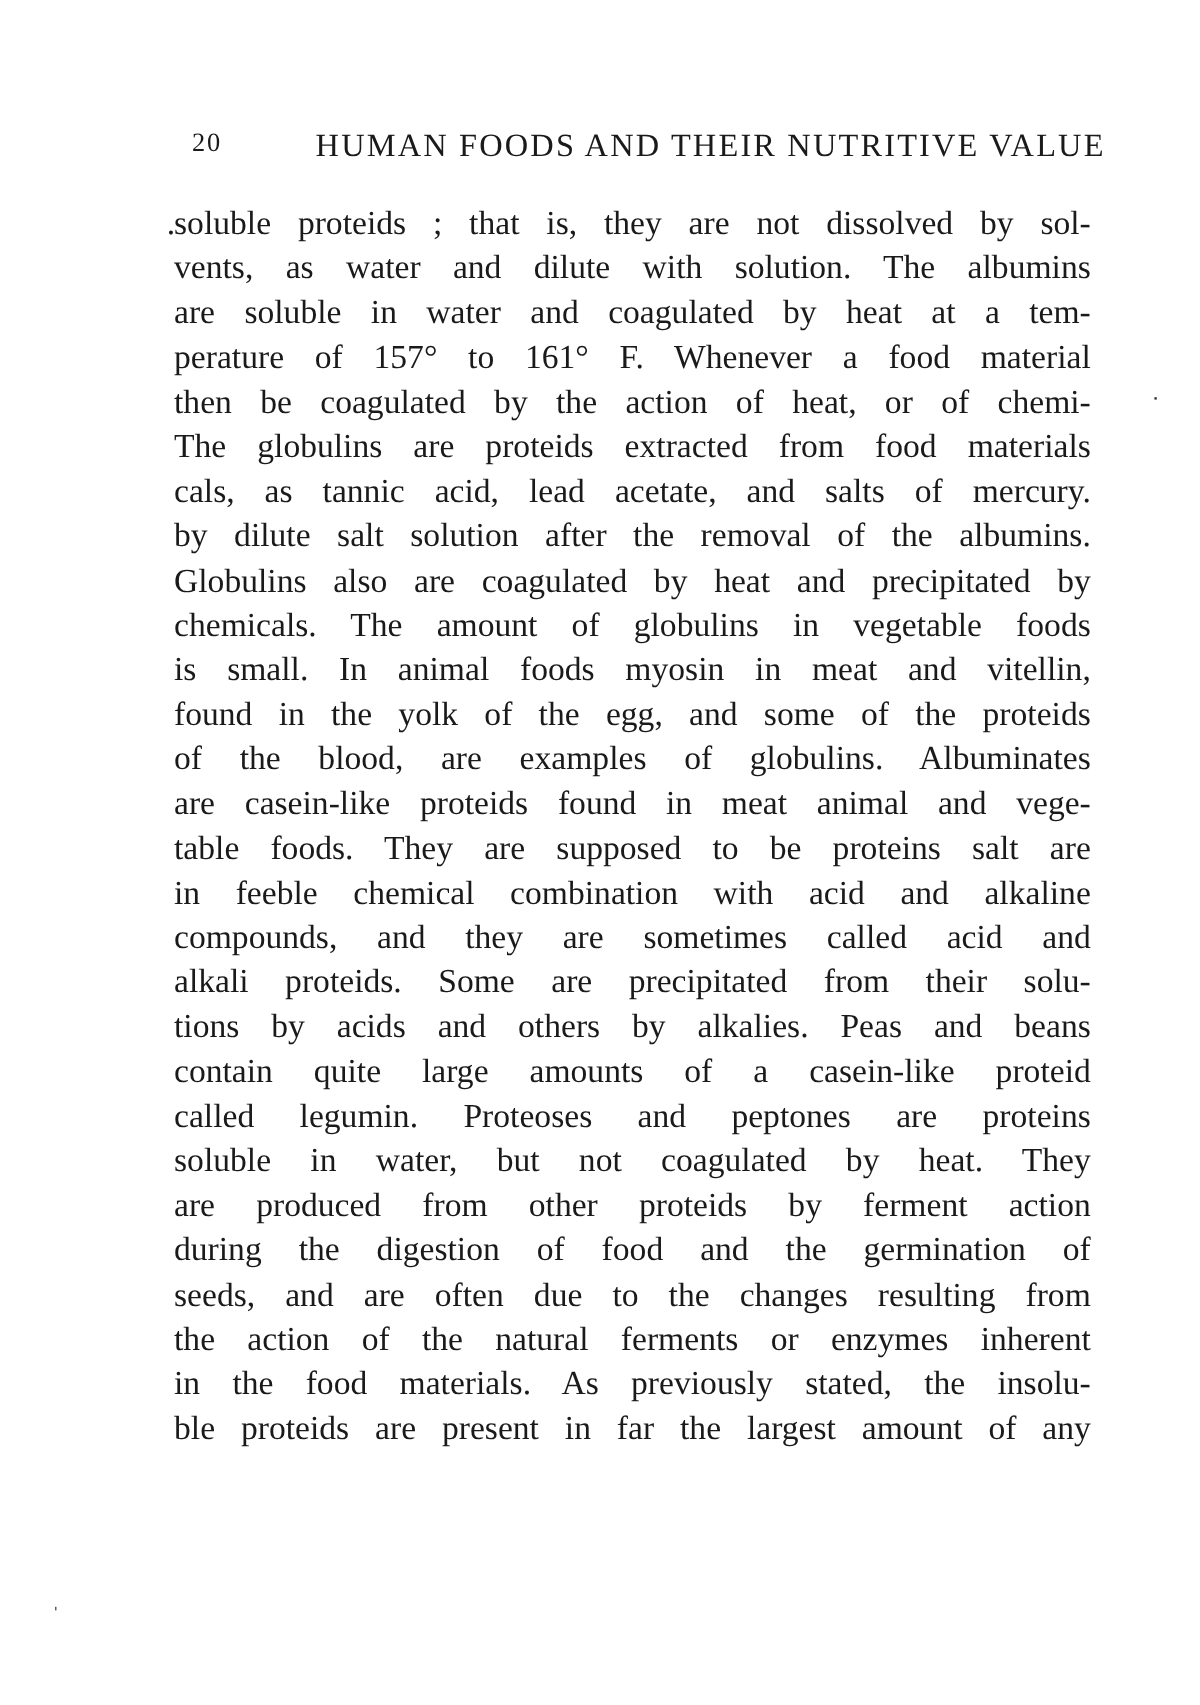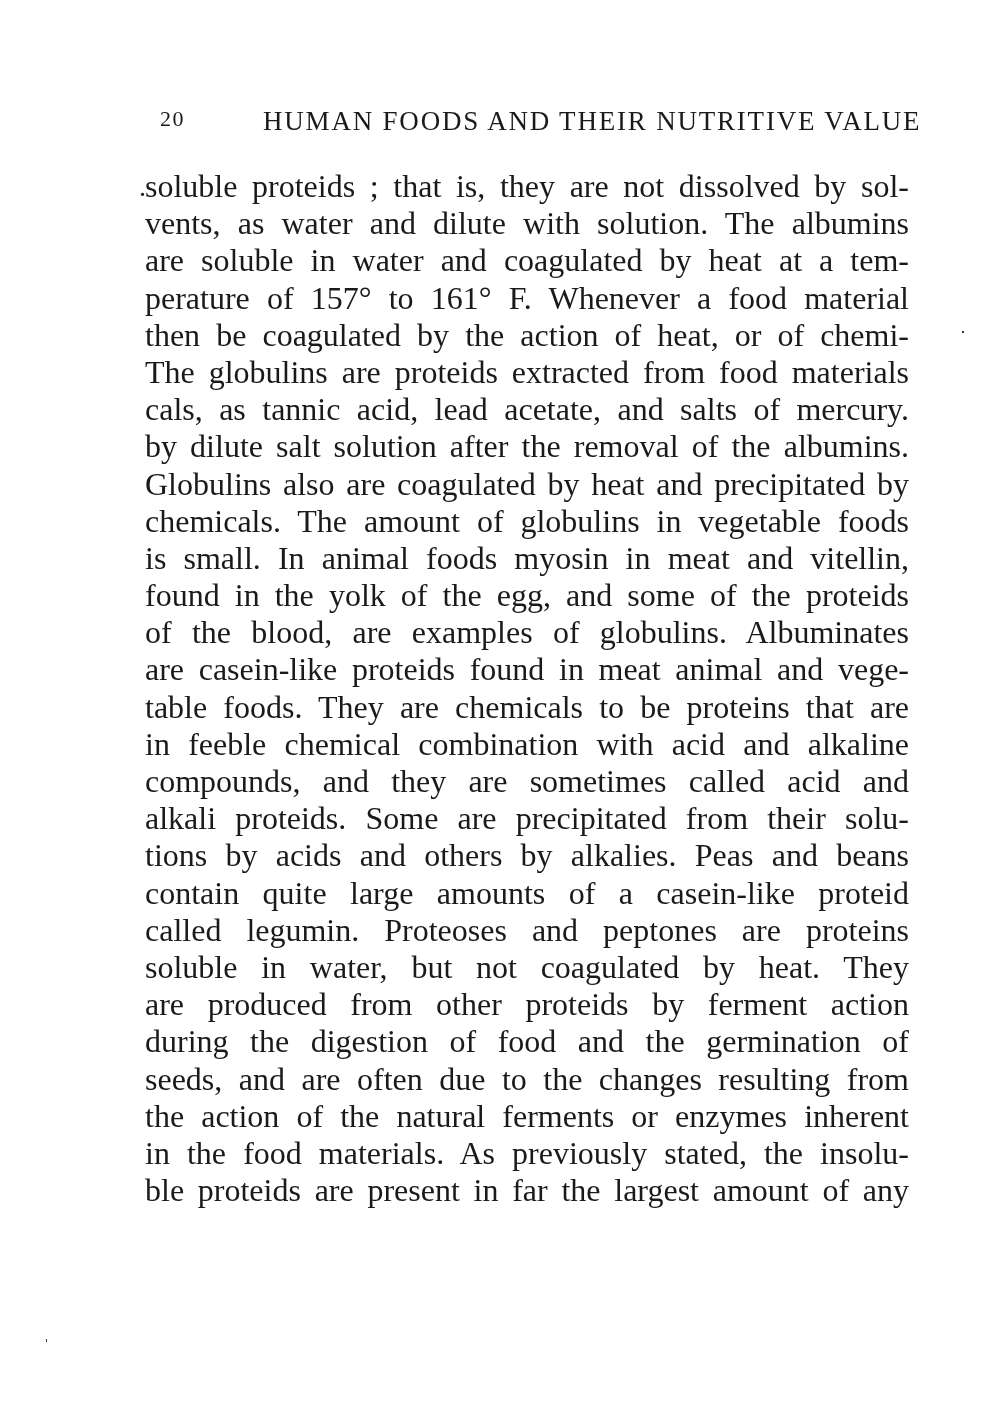--- a/index.html
+++ b/index.html
@@ -44,21 +44,21 @@
     }
     .body-text {
       position: absolute;
       left: 145px;
       top: 168px;
       width: 764px;
     }
     .line {
       height: 37.2px;
       line-height: 37.2px;
-      font-size: 32px;
+      font-size: 28px;
       text-align: justify;
       text-align-last: justify;
       white-space: nowrap;
       overflow: visible;
     }
     .line.last {
       text-align-last: justify;
     }
     .lead-dot {
       position: absolute;
@@ -91,21 +91,21 @@
     <div class="line">then be coagulated by the action of heat, or of chemi-</div>
     <div class="line">The globulins are proteids extracted from food materials</div>
     <div class="line">cals, as tannic acid, lead acetate, and salts of mercury.</div>
     <div class="line">by dilute salt solution after the removal of the albumins.</div>
     <div class="line">Globulins also are coagulated by heat and precipitated by</div>
     <div class="line">chemicals.  The amount of globulins in vegetable foods</div>
     <div class="line">is small.  In animal foods myosin in meat and vitellin,</div>
     <div class="line">found in the yolk of the egg, and some of the proteids</div>
     <div class="line">of the blood, are examples of globulins.  Albuminates</div>
     <div class="line">are casein-like proteids found in meat animal and vege-</div>
-    <div class="line">table foods.  They are chemicals to be proteins that are</div>
+    <div class="line">table foods.  They are supposed to be proteins salt are</div>
     <div class="line">in feeble chemical combination with acid and alkaline</div>
     <div class="line">compounds, and they are sometimes called acid and</div>
     <div class="line">alkali proteids.  Some are precipitated from their solu-</div>
     <div class="line">tions by acids and others by alkalies.  Peas and beans</div>
     <div class="line">contain quite large amounts of a casein-like proteid</div>
     <div class="line">called legumin.  Proteoses and peptones are proteins</div>
     <div class="line">soluble in water, but not coagulated by heat.  They</div>
     <div class="line">are produced from other proteids by ferment action</div>
     <div class="line">during the digestion of food and the germination of</div>
     <div class="line">seeds, and are often due to the changes resulting from</div>

